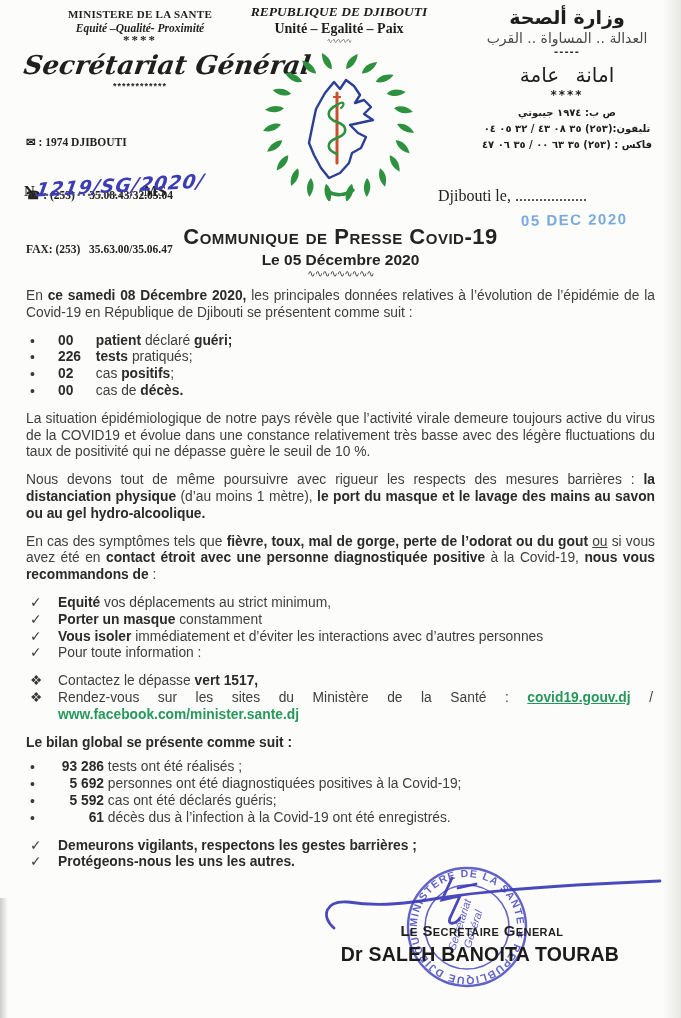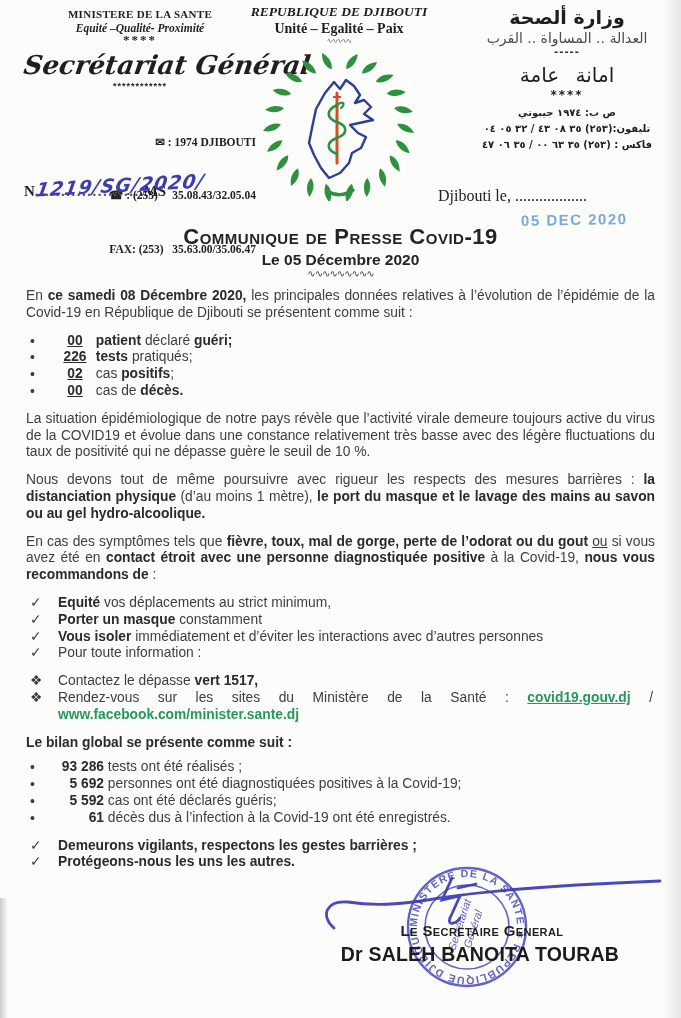--- a/index.html
+++ b/index.html
@@ -11,21 +11,21 @@
         background:linear-gradient(90deg,rgba(60,60,58,.25),rgba(0,0,0,0));pointer-events:none;}
 
   
   .hdr-left{position:absolute;left:24px;top:8px;width:232px;text-align:center;color:#1f1f1f;}
   .hl-ministry{font-family:"Liberation Serif",serif;font-weight:700;font-size:11px;line-height:1.15;letter-spacing:.3px;}
   .hl-motto{font-family:"Liberation Serif",serif;font-style:italic;font-weight:700;font-size:11.5px;margin-top:1px;}
   .hl-stars{font-family:"Liberation Serif",serif;font-weight:700;font-size:13px;line-height:.9;letter-spacing:2px;}
   .hl-secretariat{font-family:"DejaVu Serif",serif;font-style:italic;font-weight:700;font-size:26px;
         transform:skewX(-8deg);margin-top:5px;white-space:nowrap;}
   .hl-stars2{font-size:9px;font-weight:700;letter-spacing:1px;margin-top:1px;color:#222;}
-  .hl-contact{margin-top:7px;text-align:right;padding-left:2px;font-family:"Liberation Serif",serif;
+  .hl-contact{margin-top:7px;text-align:left;padding-left:2px;font-family:"Liberation Serif",serif;
         font-weight:700;font-size:11.5px;line-height:1.55;white-space:pre;color:#222;}
 
   
   .ref{position:absolute;left:24px;top:183px;font-family:"Liberation Serif",serif;font-weight:700;
         font-size:15px;color:#222;width:230px;}
   .ref-dots{letter-spacing:1.5px;color:#555;}
   .ref-hand{position:absolute;left:12px;top:-9px;font-family:"DejaVu Sans",sans-serif;font-style:italic;
         font-weight:600;font-size:19px;color:#3c3cb4;transform:rotate(-3deg) skewX(-12deg);letter-spacing:1px;white-space:nowrap;}
 
   
@@ -60,21 +60,21 @@
   .doc-body p{margin:0 0 11px;text-align:justify;}
   .list{margin:0 0 11px;}
   .li{display:flex;}
   .mk{flex:0 0 28px;padding-left:4px;color:#3a3a3a;}
   .cases .mk,.stats .mk{font-size:14px;}
   .txt{flex:1;text-align:justify;padding-right:2px;}
   .b{font-weight:700;color:#2b2b2b;}
   .u{text-decoration:underline;}
   .c-link{color:#27985c;}
   .c-num{display:inline-block;min-width:46px;text-align:right;white-space:pre;}
-  .c-num2{display:inline-block;min-width:34px;text-align:center;white-space:pre;text-decoration:underline;}
+  .c-num2{display:inline-block;min-width:34px;text-align:left;white-space:pre;}
   .bilan-h{font-weight:700;color:#2b2b2b;margin:0 0 8px;}
   .final .txt{text-align:left;}
 
   
   .sig{position:absolute;left:318px;top:858px;width:362px;height:160px;}
   .stamp{position:absolute;left:86px;top:6px;width:126px;height:126px;opacity:.88;}
   .signature{position:absolute;left:0;top:10px;width:358px;height:86px;}
   .sig-role{position:absolute;left:18px;top:64px;width:292px;text-align:center;font-variant:small-caps;
         font-weight:700;font-size:15px;letter-spacing:.4px;color:#1f1f1f;}
   .sig-name{position:absolute;left:-24px;top:85px;width:372px;text-align:center;font-weight:700;

